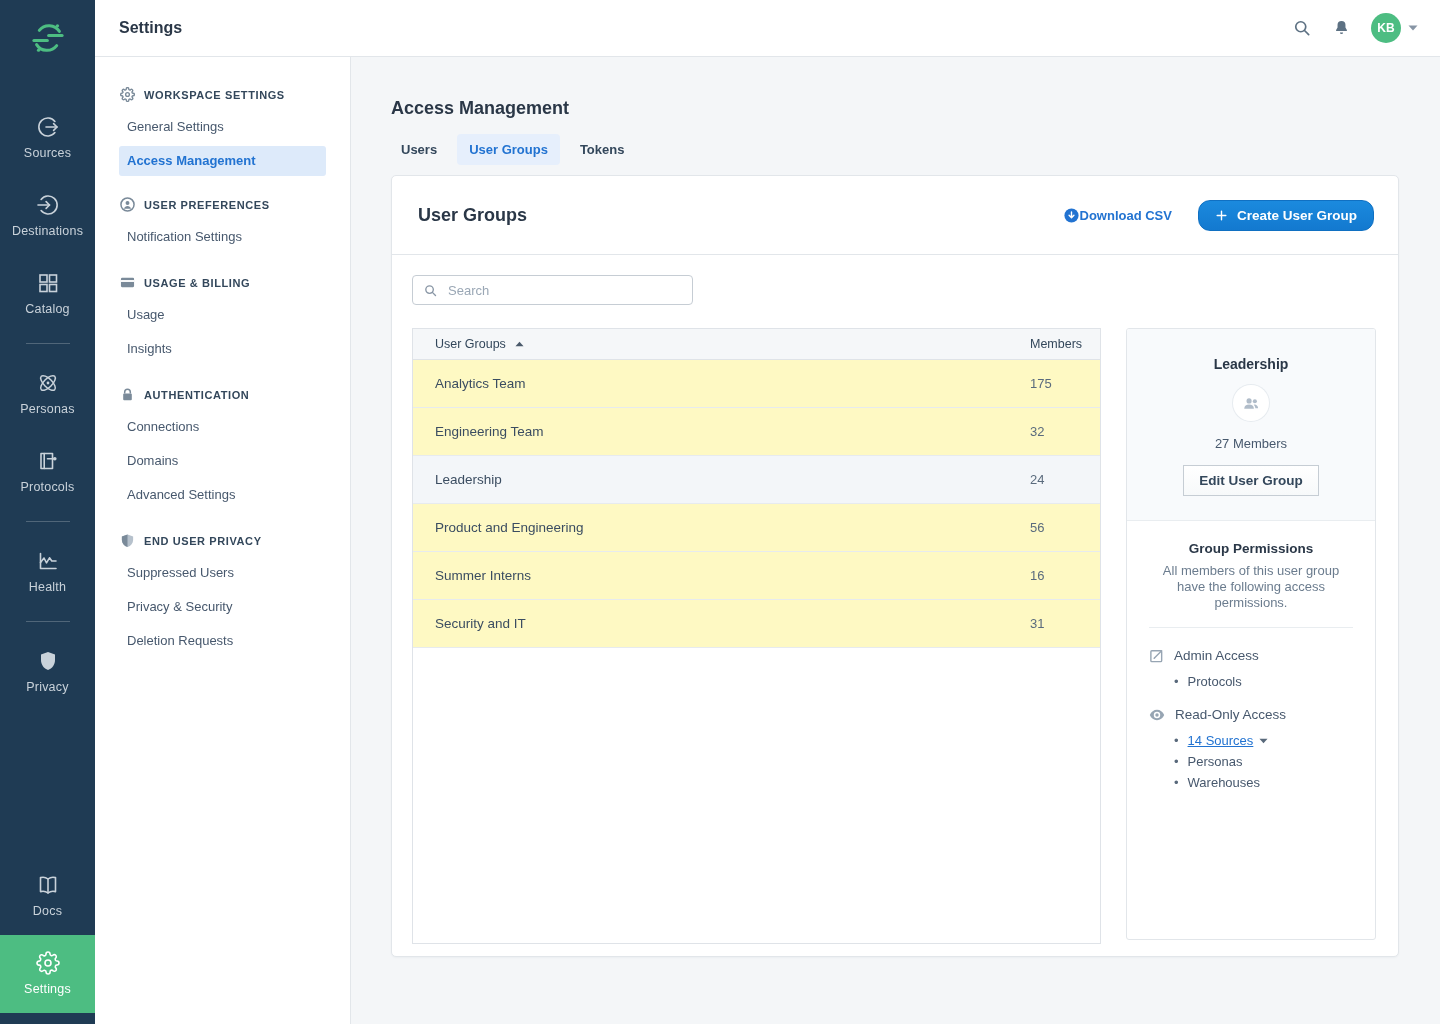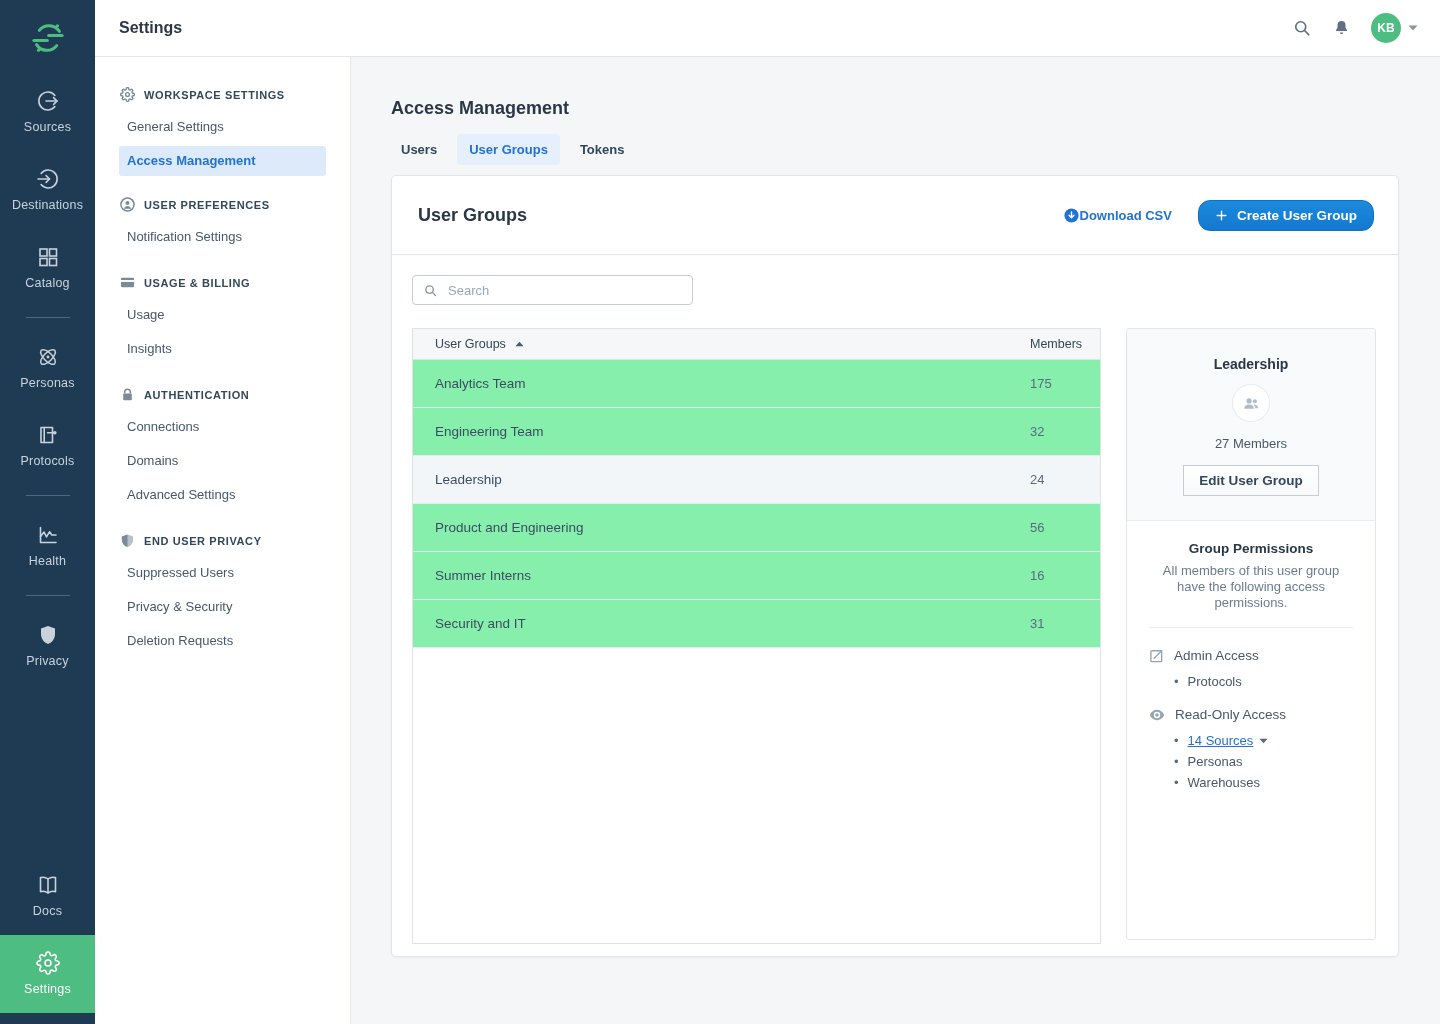--- a/index.html
+++ b/index.html
@@ -20,21 +20,21 @@
   body{
     width:1440px;height:1024px;position:relative;overflow:hidden;
     font-family:"Liberation Sans",sans-serif;background:var(--page-bg);
     -webkit-font-smoothing:antialiased;
   }
   svg{display:block;}
 
   
   .app-sidebar{
     position:absolute;left:0;top:0;width:95px;height:1024px;
-    background:var(--sidebar-navy);display:flex;flex-direction:column;align-items:center;
+    background:var(--sidebar-navy);display:flex;flex-direction:column;align-items:center;gap:26px;
   }
   .app-logo{margin-top:20px;width:36px;height:36px;cursor:pointer;}
   .app-nav{display:flex;flex-direction:column;align-items:center;width:100%;margin-top:33px;flex:1;}
   .app-item{
     width:100%;display:flex;flex-direction:column;align-items:center;gap:7px;
     color:#c9d2da;cursor:pointer;padding:0;margin-bottom:33px;
   }
   .app-item .lbl{font-size:12.5px;letter-spacing:.2px;}
   .app-divider{width:44px;height:1px;background:rgba(255,255,255,.22);margin:-6px auto 27px;}
   .app-item.docs{margin-top:auto;margin-bottom:17px;}
@@ -132,21 +132,21 @@
     width:689px;height:616px;border:1px solid #dfe3e8;background:#fff;flex:none;
   }
   .t-head{
     height:31px;background:#f5f7f9;border-bottom:1px solid #dfe3e8;
     display:flex;align-items:center;font-size:12.5px;color:#33475b;
   }
   .t-col-name{flex:1;padding-left:22px;display:flex;align-items:center;gap:9px;}
   .t-col-members{width:70px;flex:none;}
   .t-row{
     height:48px;display:flex;align-items:center;border-bottom:1px solid #e7ebee;
-    font-size:13.5px;color:#3b4d61;cursor:pointer;background:#86efac;
+    font-size:13.5px;color:#3b4d61;cursor:pointer;background:#fef9c3;
   }
   .t-row .t-col-members{color:#5a6b7d;font-size:13px;}
   .t-row.selected{background:#f3f6f9;}
   .sort-icon{color:#4a5a6b;}
 
   
   .detail-panel{
     width:250px;height:612px;border:1px solid var(--border);border-radius:3px;
     background:#fff;flex:none;overflow:hidden;
   }

